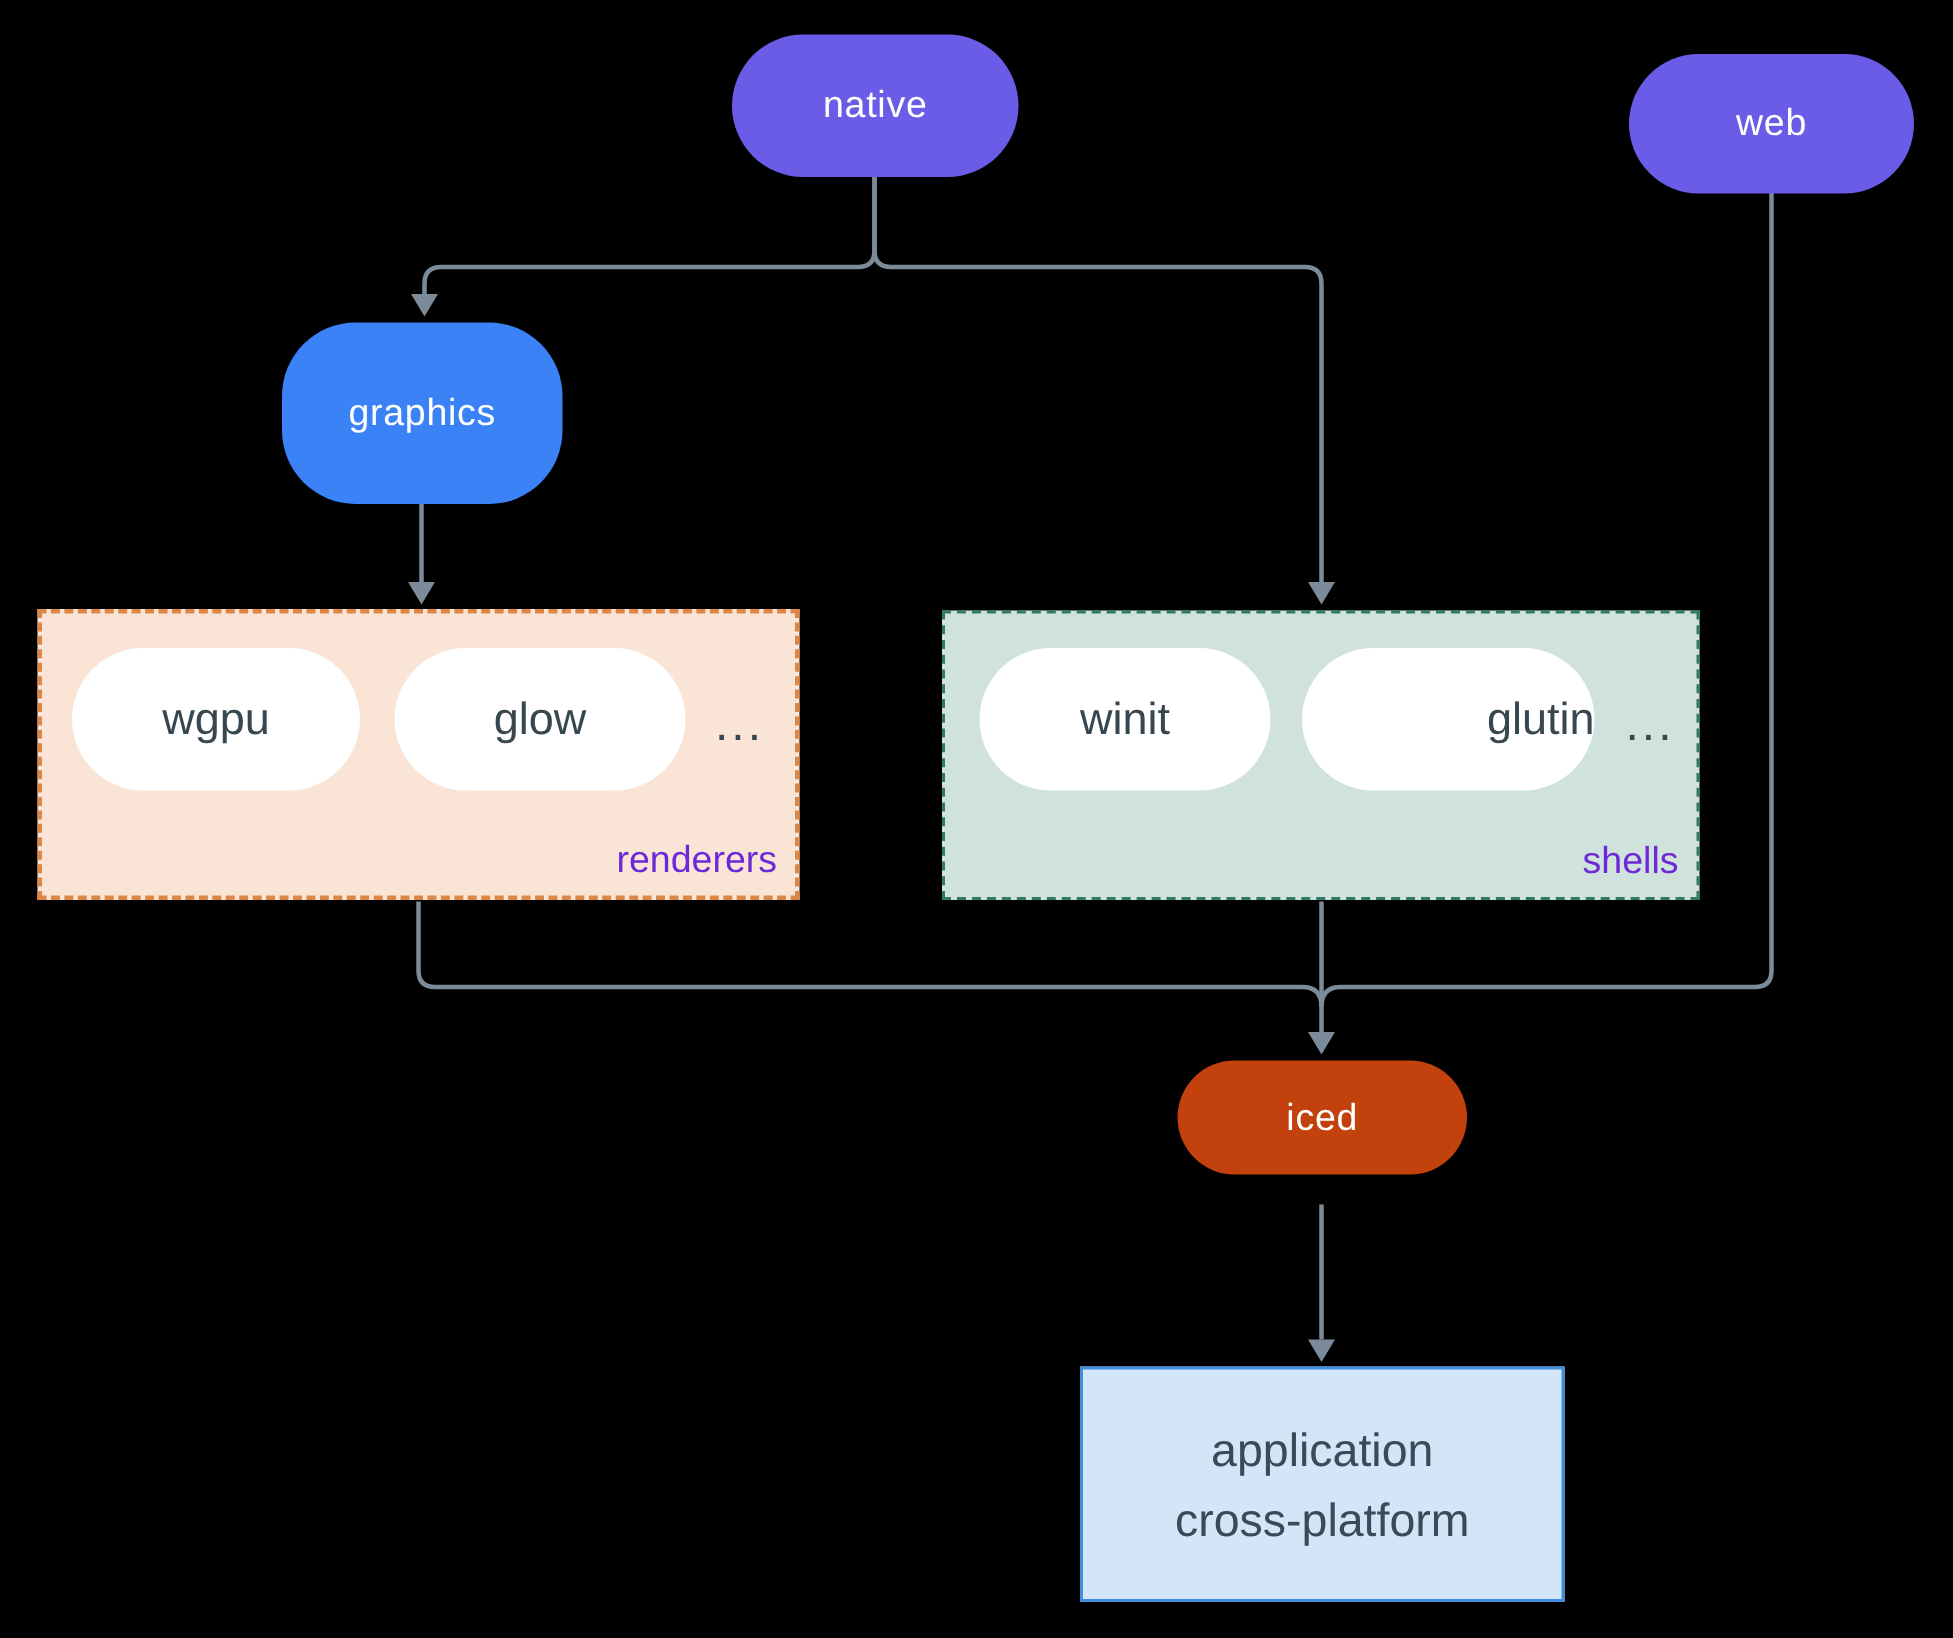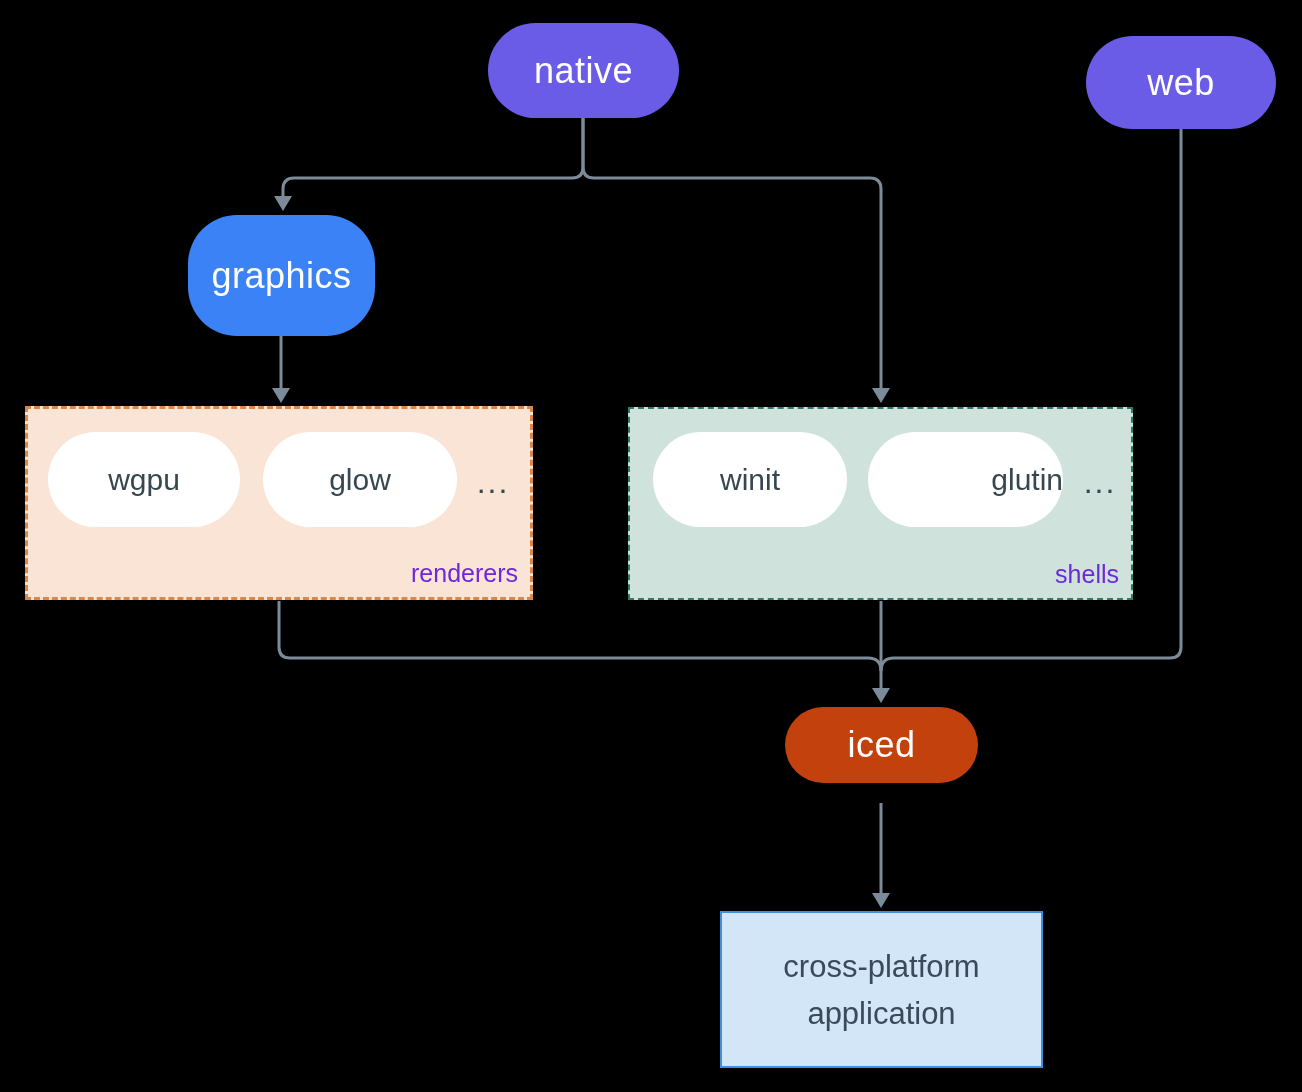--- a/index.html
+++ b/index.html
@@ -9,21 +9,21 @@
     background:#000000;
     font-family:"Liberation Sans", sans-serif;
     overflow:hidden;
   }
   svg.connectors { position:absolute; left:0; top:0; pointer-events:none; }
 
   .pill {
     position:absolute;
     display:flex; align-items:center; justify-content:center;
     color:#ffffff;
-    font-size:36px;
+    font-size:25px;
     letter-spacing:0.5px;
   }
   .pill-native   { left:488px; top:23px;  width:191px; height:95px; border-radius:48px; background:#6B5CE7; }
   .pill-web      { left:1086px; top:24px; width:190px; height:93px; border-radius:47px; background:#6B5CE7;margin-top:12px; }
   .pill-graphics { left:188px; top:215px; width:187px; height:121px; border-radius:49px; background:#3b82f6;align-items:center; }
   .pill-iced     { left:785px; top:707px; width:193px; height:76px; border-radius:48px; background:#c2410c; }
 
   .group-box { position:absolute; box-sizing:border-box; }
   .group-renderers {
     left:25px; top:406px; width:508px; height:194px;
@@ -137,17 +137,17 @@
   <div class="item-pill item-glutin">
     <span>glutin</span>
   </div>
   <div class="more more-shells">...</div>
 
   <div class="pill pill-iced">
     <span>iced</span>
   </div>
 
   <div class="app-box">
+    <span>application</span>
     <span>cross-platform</span>
-    <span>application</span>
   </div>
 
 </div>
 
 </body></html>

